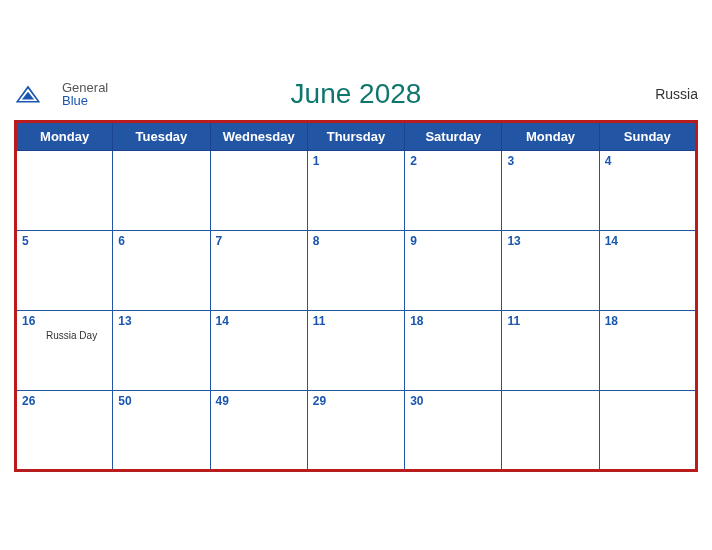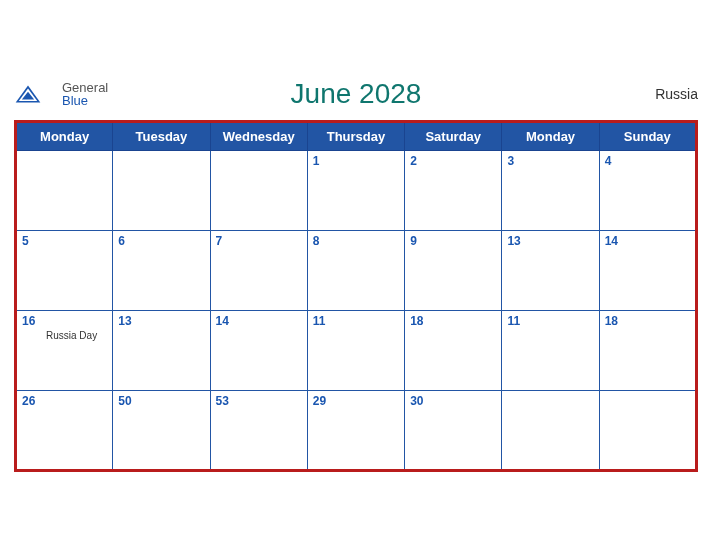--- a/index.html
+++ b/index.html
@@ -200,21 +200,21 @@
           </td>
         </tr>
         <tr class="cal-row">
           <td class="cal-cell">
             <div class="date-num">26</div>
           </td>
           <td class="cal-cell">
             <div class="date-num">50</div>
           </td>
           <td class="cal-cell">
-            <div class="date-num">53</div>
+            <div class="date-num">49</div>
           </td>
           <td class="cal-cell">
             <div class="date-num">29</div>
           </td>
           <td class="cal-cell">
             <div class="date-num">30</div>
           </td>
           <td class="cal-cell"></td>
           <td class="cal-cell"></td>
         </tr>

